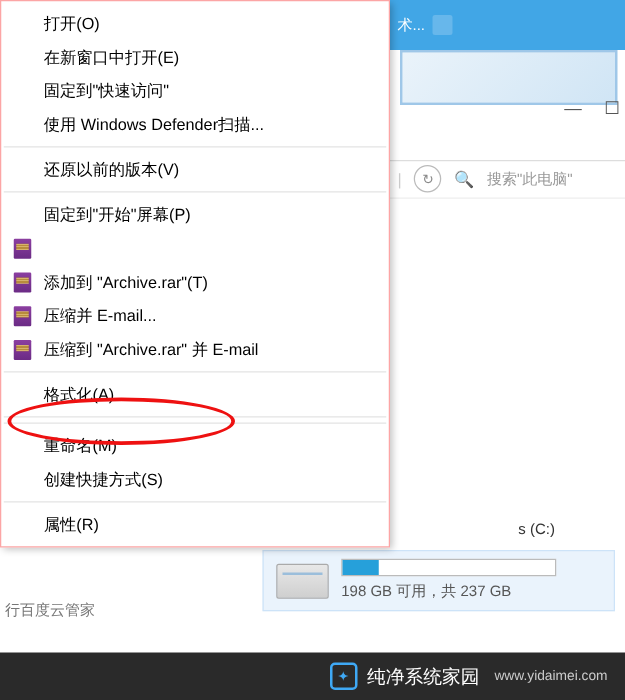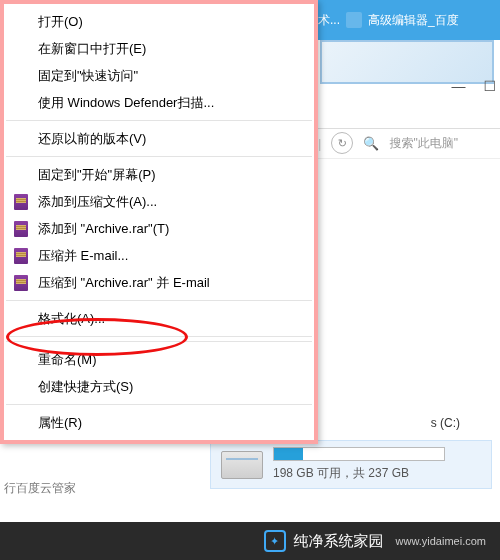--- a/index.html
+++ b/index.html
@@ -6,51 +6,50 @@
 
 .bg{position:absolute;inset:0;background:#fff}
 .bg-titlebar{position:absolute;left:310px;right:0;top:0;height:40px;background:#41a6e6;color:#fff;display:flex;align-items:center;gap:6px;padding:0 8px;font-size:12px}
 .bg-titlebar .ic{width:16px;height:16px;background:#fff3;border-radius:2px}
 .bg-ribbon{position:absolute;left:310px;right:0;top:40px;height:88px;background:#fff;border-bottom:1px solid #ddd}
 .bg-ribbon .pic{position:absolute;left:10px;top:0;width:170px;height:40px;border:2px solid #9fc7e8;background:linear-gradient(135deg,#eaf3fa,#d0e5f5)}
 .bg-ribbon .winbtns{position:absolute;right:4px;top:38px;display:flex;gap:18px;color:#555;font-size:14px}
 .bg-toolbar{position:absolute;left:310px;right:0;top:128px;height:30px;display:flex;align-items:center;gap:10px;padding:0 8px;color:#666;border-bottom:1px solid #eee}
 .bg-toolbar .circ{width:20px;height:20px;border:1px solid #bbb;border-radius:50%;display:flex;align-items:center;justify-content:center;font-size:11px;color:#888}
 .bg-toolbar .srch{flex:1;color:#999;font-size:12px}
-.bg-content{position:absolute;left:210px;right:10px;top:440px}
+.bg-content{position:absolute;left:210px;right:26px;top:440px}
 .drive{border:1px solid #cde3f8;background:#eaf3fc;padding:6px 10px;display:flex;align-items:center;gap:10px;width:260px}
 .drive-label{position:absolute;top:-24px;right:30px;color:#333;font-size:12px}
 .drive .hdd{width:40px;height:26px;background:linear-gradient(#e8e8e8,#cfcfcf);border:1px solid #aaa;border-radius:2px;position:relative}
 .drive .hdd:before{content:"";position:absolute;left:4px;right:4px;top:6px;height:2px;background:#9bbedb}
 .drive .info{font-size:12px;color:#555}
 .drive .bar{width:170px;height:12px;border:1px solid #bbb;background:#fff;margin-bottom:4px;position:relative}
 .drive .bar:before{content:"";position:absolute;left:0;top:0;bottom:0;width:17%;background:#26a0da}
 .watermark{position:absolute;left:0;right:0;bottom:0;height:38px;background:#2a2a2a;color:#fff;display:flex;align-items:center;justify-content:flex-end;padding:0 14px;font-size:15px;gap:8px}
 .watermark .logo{width:18px;height:18px;border:2px solid #3fa9f5;border-radius:4px;display:flex;align-items:center;justify-content:center;font-size:11px;color:#3fa9f5}
 .watermark .url{font-size:11px;color:#ccc;margin-left:4px}
 .side-text{position:absolute;left:4px;top:480px;font-size:12px;color:#777}
 
 
-.menu{position:absolute;left:0;top:0;width:310px;background:#fff;border:4px solid #fca5a5;box-shadow:2px 2px 6px rgba(0,0,0,.25);padding:4px 0}
+.menu{position:absolute;left:0;top:0;width:310px;background:#fff;border:1px solid #fca5a5;box-shadow:2px 2px 6px rgba(0,0,0,.25);padding:4px 0}
 .menu-item{display:flex;align-items:center;height:27px;padding:0 30px 0 34px;position:relative;color:#000;cursor:default}
 .menu-item.has-sub:after{content:"▶";position:absolute;right:10px;font-size:9px;color:#555}
 .sep{height:1px;background:#e3e3e3;margin:4px 2px}
 .menu-item .ic{position:absolute;left:8px;width:18px;height:18px;display:flex;align-items:center;justify-content:center}
 .rar{display:inline-block;width:14px;height:16px;background:linear-gradient(#8b3fa0,#6b2b85);border-radius:1px;position:relative}
 .rar:before{content:"";position:absolute;left:2px;right:2px;top:4px;height:5px;background:repeating-linear-gradient(#d7b36b,#d7b36b 1px,#b88c3c 1px,#b88c3c 2px)}
 .highlight{position:absolute;left:6px;top:318px;width:176px;height:32px;border:3px solid #e11;border-radius:50%/50%;pointer-events:none}
 </style>
 </head>
 <body>
 
 <div class="bg">
   <div class="bg-titlebar">
     <span>术...</span>
     <span class="ic"></span>
-    <span>高级编辑器_百度</span>
   </div>
   <div class="bg-ribbon">
     <div class="pic"></div>
     <div class="winbtns">
       <span>—</span>
       <span>☐</span>
     </div>
   </div>
   <div class="bg-toolbar">
     <span style="color:#ccc">|</span>
@@ -89,21 +88,20 @@
       <span>还原以前的版本(V)</span>
     </div>
   <div class="sep"></div>
   <div class="menu-item">
       <span>固定到"开始"屏幕(P)</span>
     </div>
   <div class="menu-item">
       <span class="ic">
         <span class="rar"></span>
       </span>
-      <span>添加到压缩文件(A)...</span>
     </div>
   <div class="menu-item">
       <span class="ic">
         <span class="rar"></span>
       </span>
       <span>添加到 "Archive.rar"(T)</span>
     </div>
   <div class="menu-item">
       <span class="ic">
         <span class="rar"></span>

